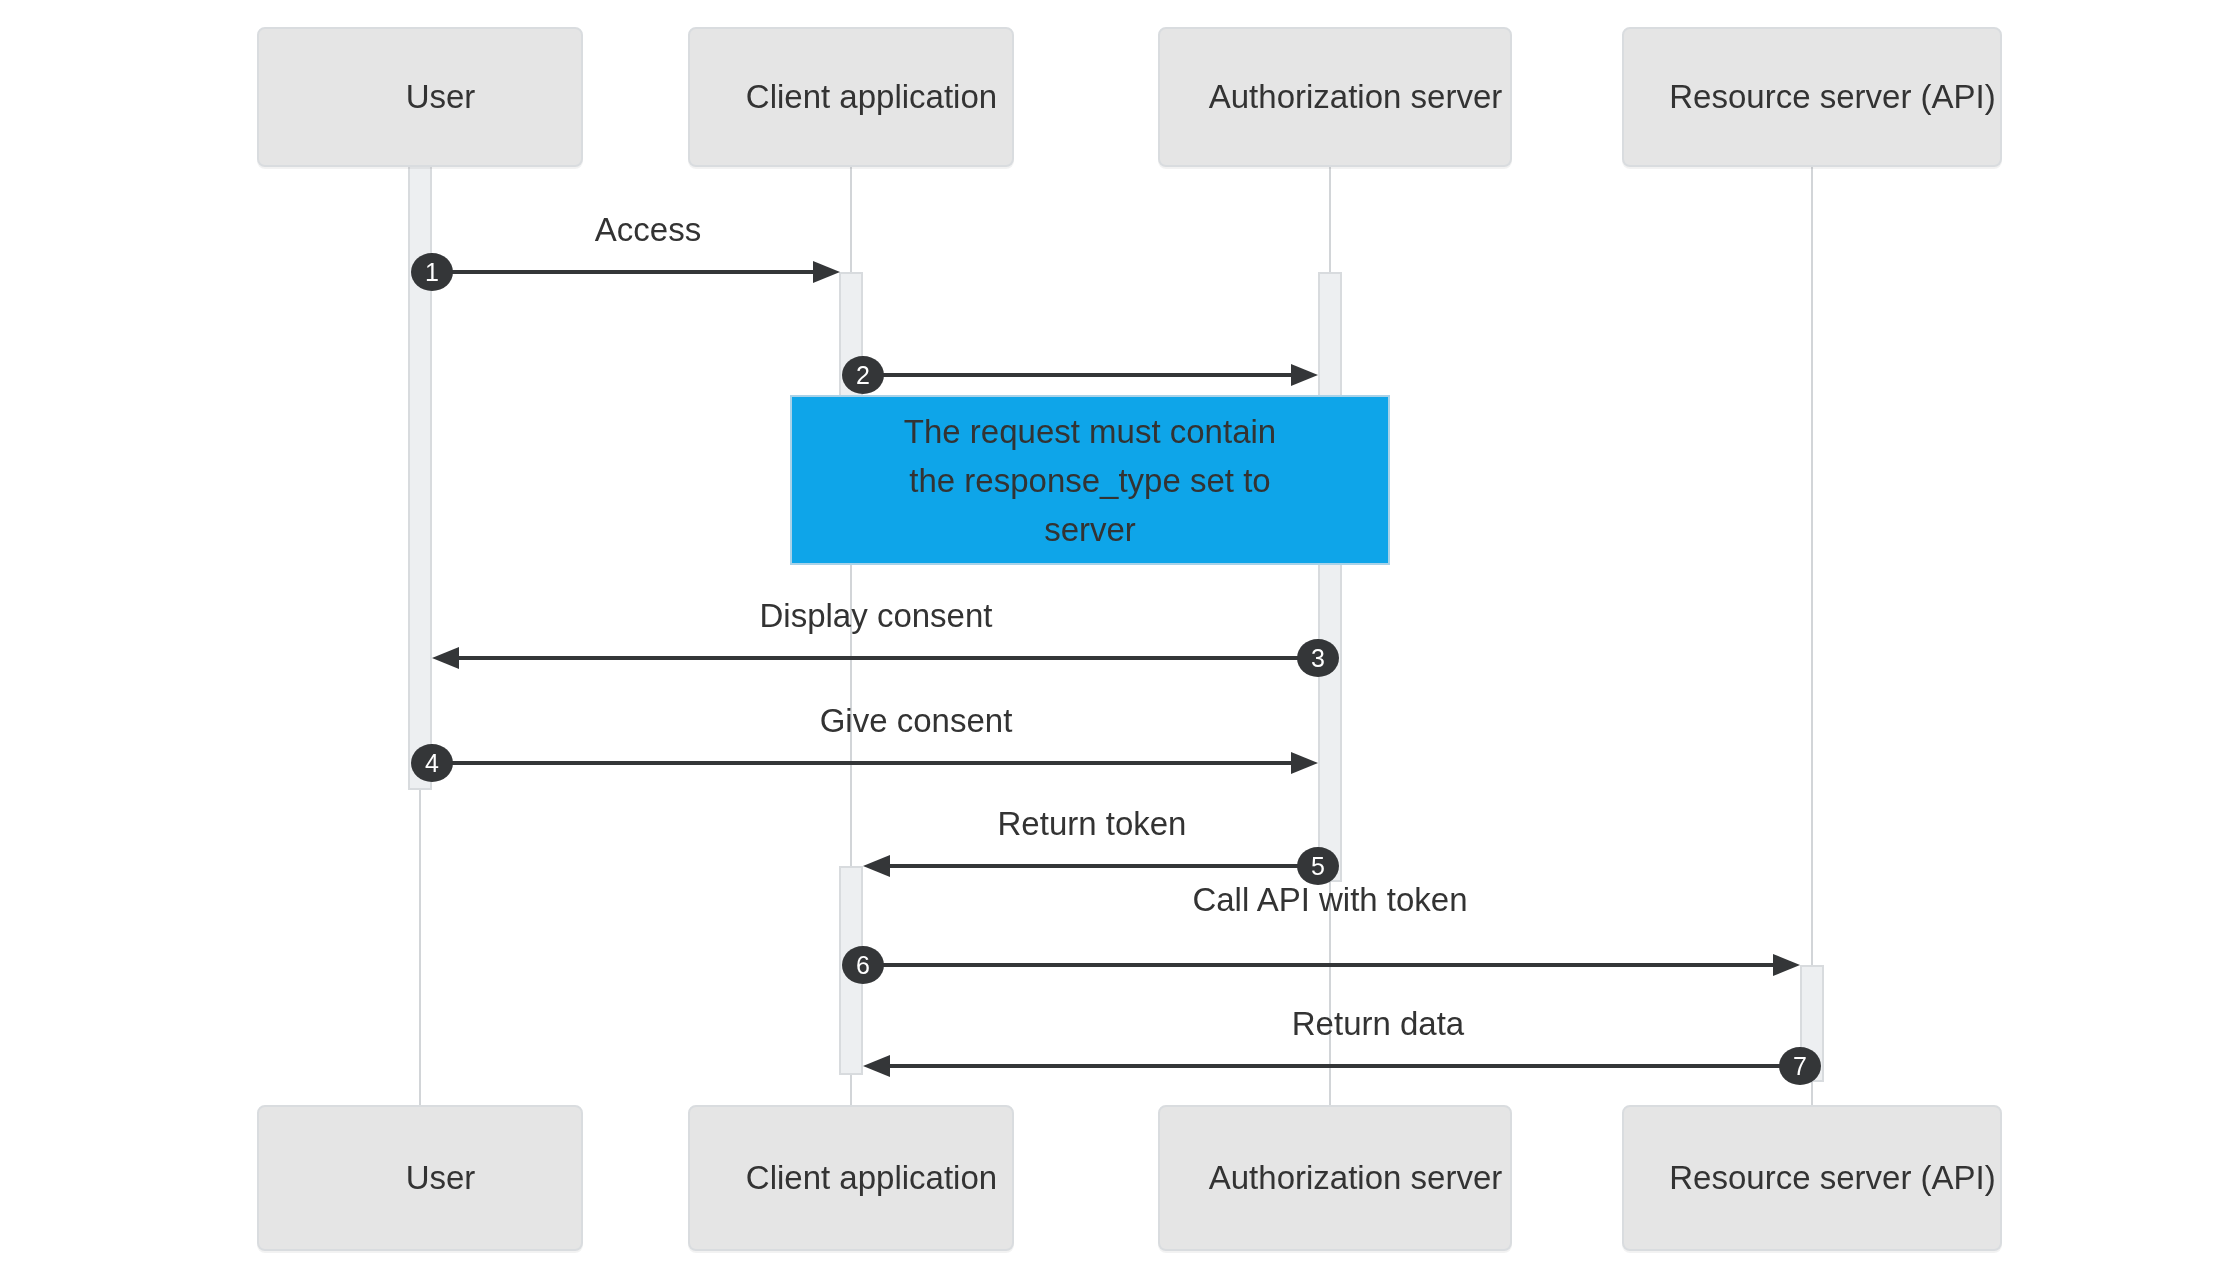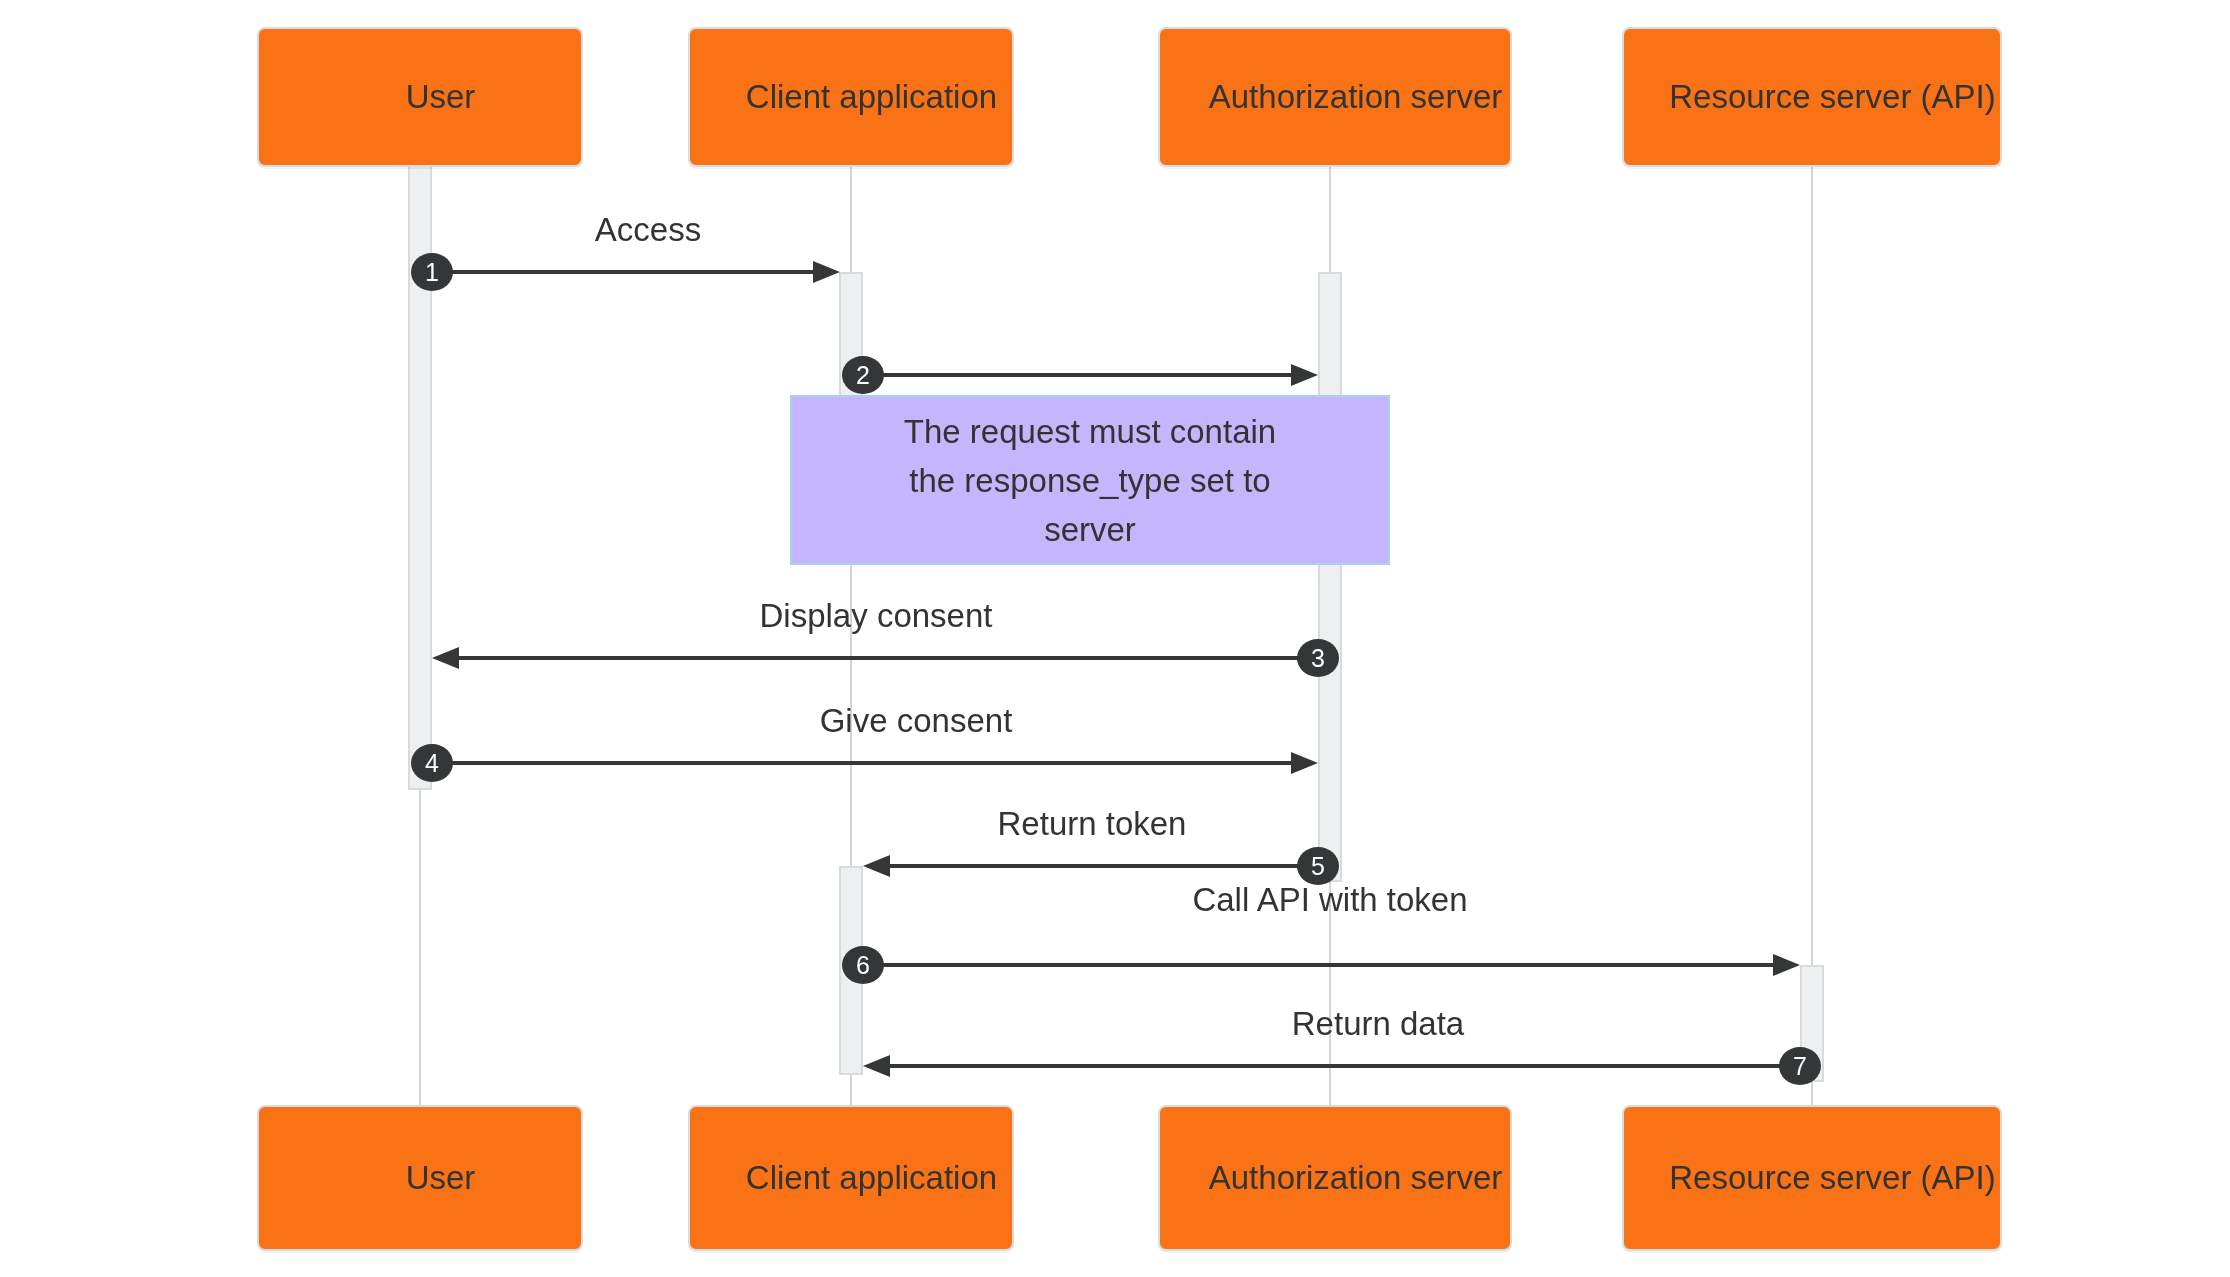--- a/index.html
+++ b/index.html
@@ -14,21 +14,21 @@
     background: #ffffff;
     overflow: hidden;
     font-family: "Liberation Sans", sans-serif;
     color: #333333;
   }
 
   
   .actor-box {
     position: absolute;
     box-sizing: border-box;
-    background: #f97316;
+    background: #e5e5e5;
     border: 2px solid #d9dcdf;
     border-radius: 8px;
     box-shadow: 0 2px 0 rgba(0,0,0,0.05);
     display: flex;
     align-items: center;
     justify-content: center;
     font-size: 33px;
     white-space: nowrap;
     z-index: 6;
     padding-left: 41px;
@@ -72,21 +72,21 @@
   #act-resource { left: 1800px; top: 965px; height: 117px; }
 
   
   .note {
     position: absolute;
     left: 790px;
     top: 395px;
     width: 600px;
     height: 170px;
     box-sizing: border-box;
-    background: #c4b5fd;
+    background: #0ea5e9;
     border: 2px solid #a9d2e8;
     display: flex;
     flex-direction: column;
     align-items: center;
     justify-content: center;
     font-size: 33px;
     line-height: 49px;
     text-align: center;
     z-index: 3;
   }

